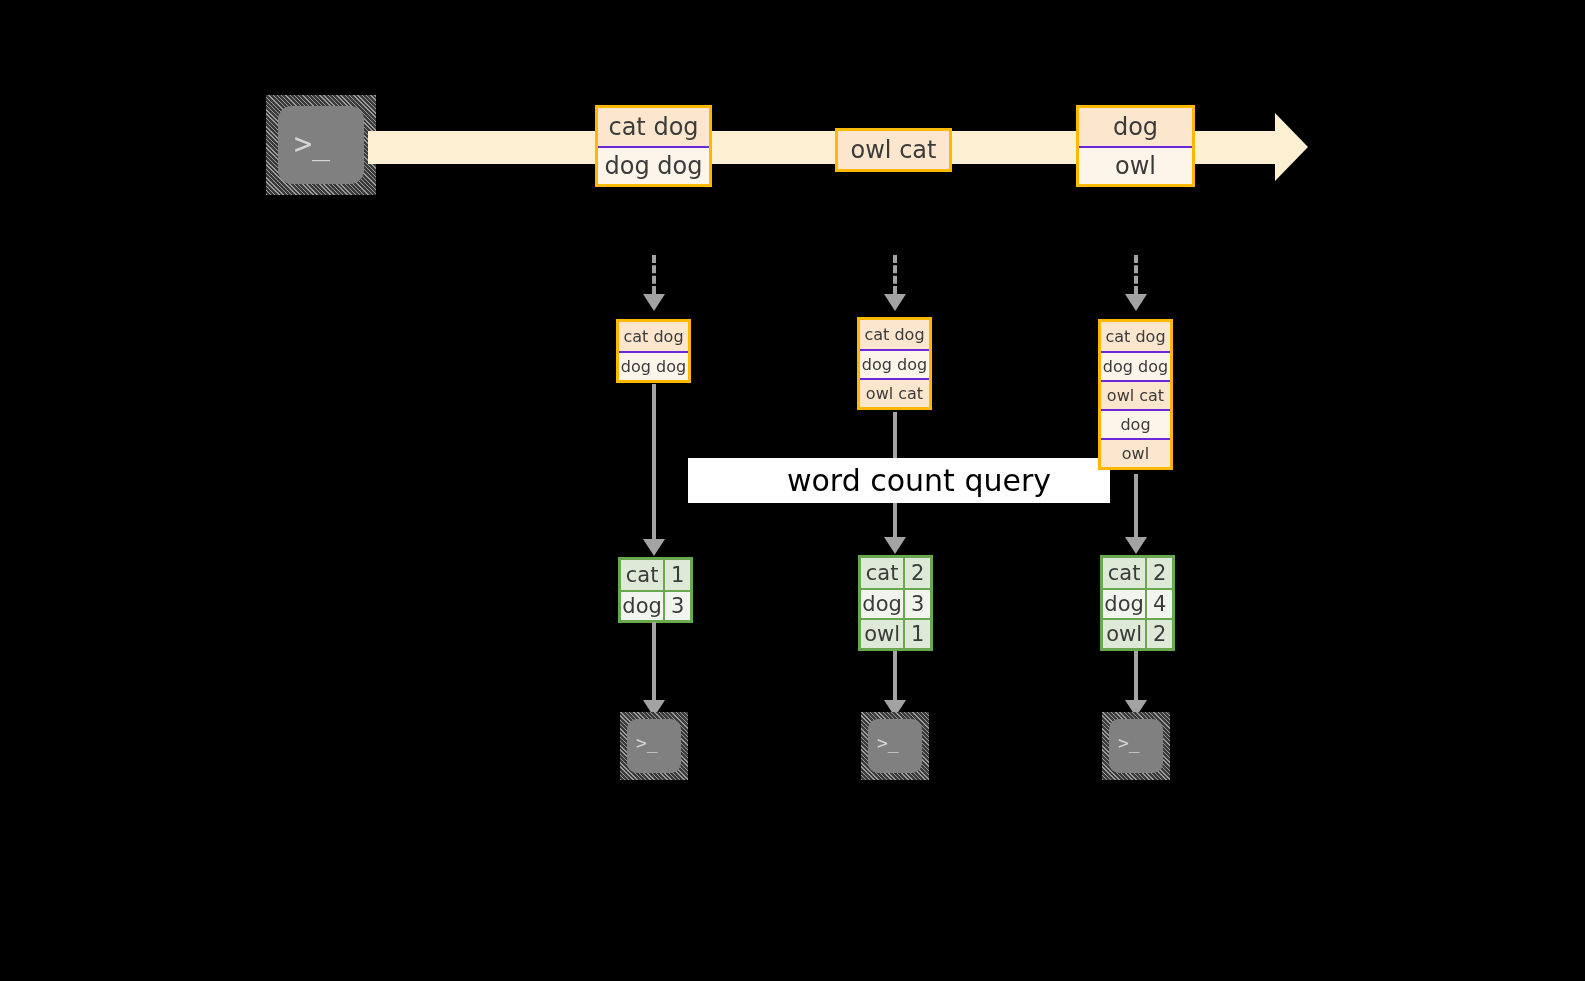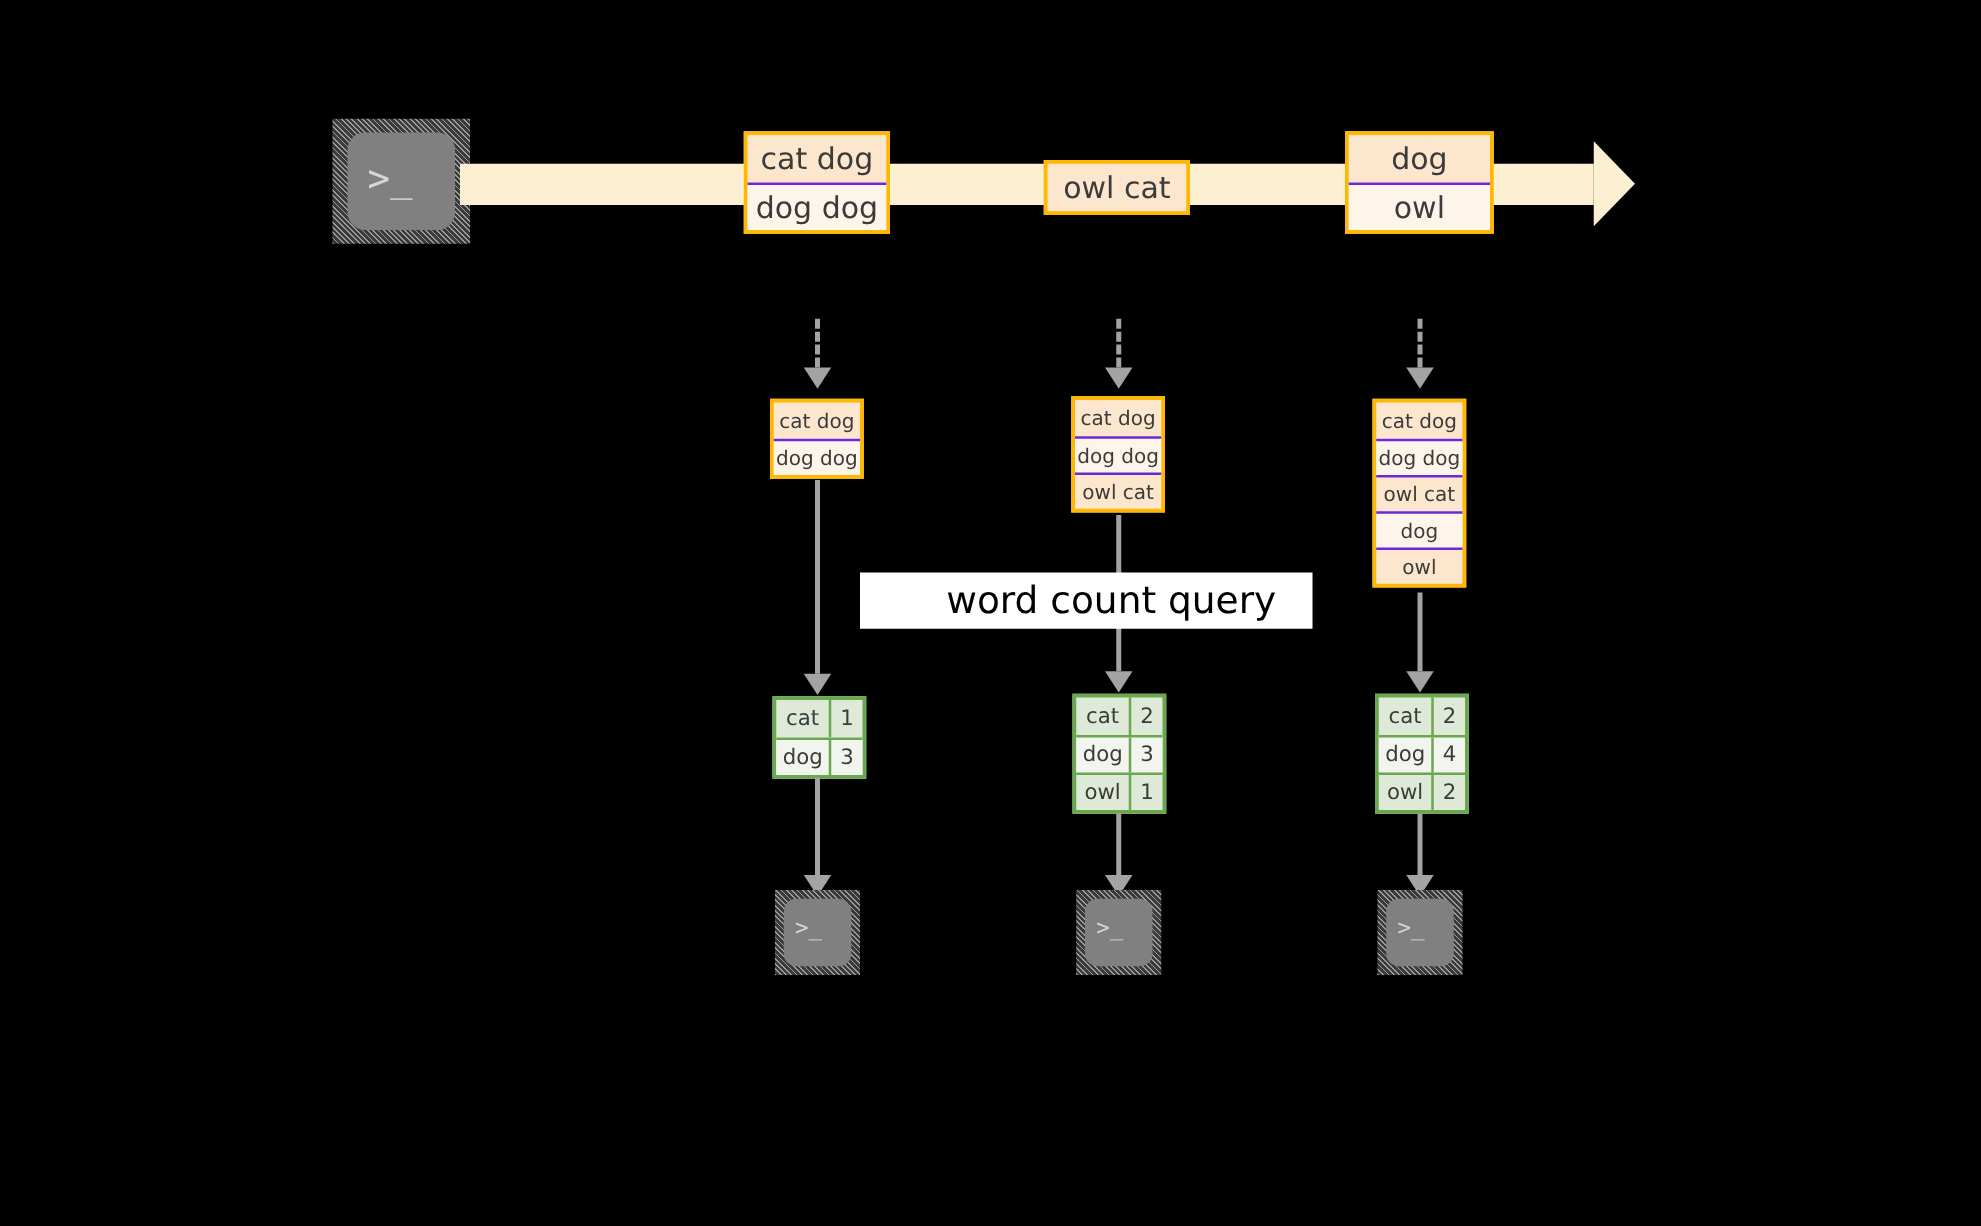--- a/index.html
+++ b/index.html
@@ -99,21 +99,21 @@
   }
   .gbox .grow + .grow {
     border-top: 2px solid #6aa84f;
   }
   .gbox .grow.alt { background: #f1f5ee; }
   .gbox .gcell {
     box-sizing: border-box;
     display: flex;
     align-items: center;
     color: #3b3b3b;
-    font-size: 17px;
+    font-size: 21px;
     white-space: nowrap;
   }
   .gbox .gcell.word {
     width: 48px;
     justify-content: center;
     border-right: 2px solid #6aa84f;
   }
   .gbox .gcell.count {
     width: 27px;
     justify-content: center;
@@ -272,21 +272,21 @@
   <div class="conn dashed" style="left:1134px; top:255px; width:4px; height:56px;">
     <div class="shaft" style="height:39px;"></div>
     <div class="head" style="left:-9px; top:39px;"></div>
   </div>
 
   <div class="conn" style="left:1134px; top:474px; width:4px; height:80px;">
     <div class="shaft" style="height:63px;"></div>
     <div class="head" style="left:-9px; top:63px;"></div>
   </div>
 
-  <div class="query-band" style="left:688px; top:458px; width:362px; height:45px;">
+  <div class="query-band" style="left:688px; top:458px; width:422px; height:45px;">
     <span class="qlabel">word count query</span>
   </div>
 
   <div class="obox small" style="left:1098px; top:319px; width:75px;">
     <div class="row">cat dog</div>
     <div class="row alt">dog dog</div>
     <div class="row">owl cat</div>
     <div class="row alt">dog</div>
     <div class="row">owl</div>
   </div>

